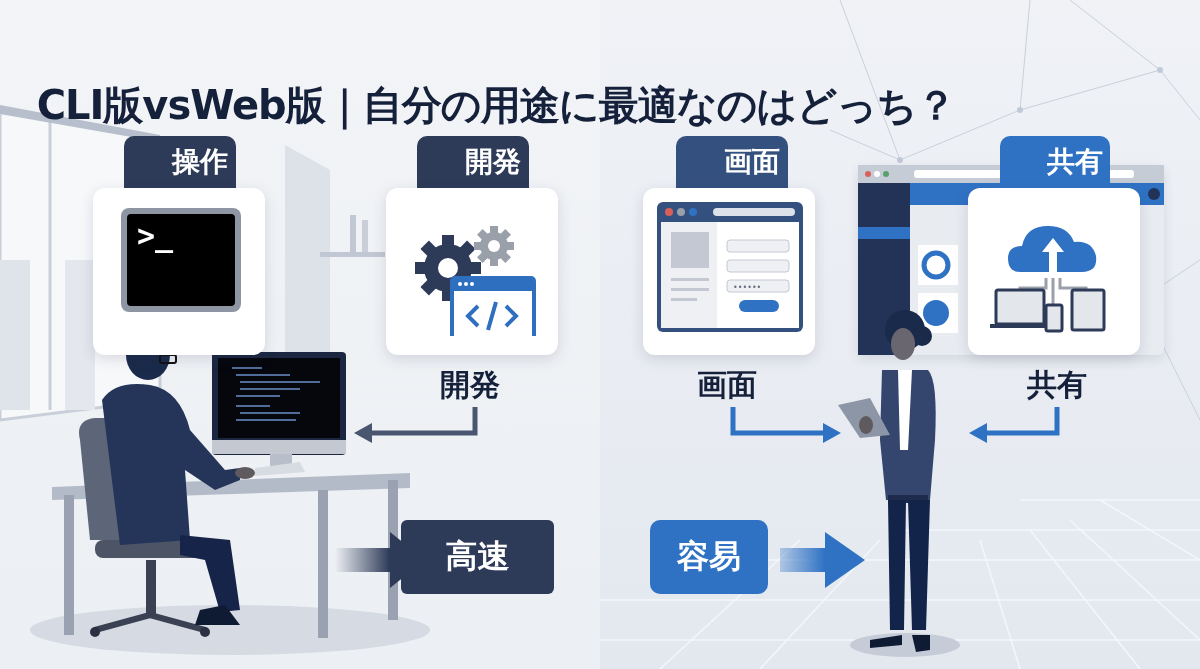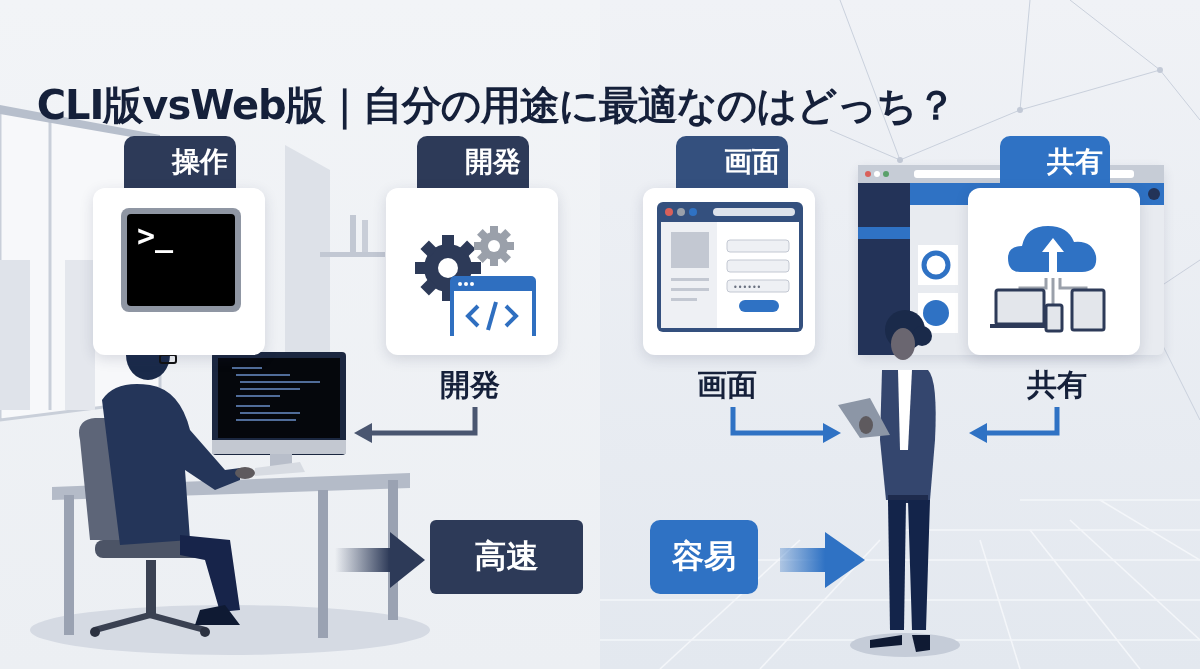--- a/index.html
+++ b/index.html
@@ -173,21 +173,21 @@
 <svg class="abs" style="left:335px;top:530px;" width="90" height="60">
   <defs>
       <linearGradient id="gl" x1="0" x2="1">
         <stop offset="0" stop-color="#2d3a58" stop-opacity="0"></stop>
         <stop offset="1" stop-color="#2d3a58"></stop>
       </linearGradient>
     </defs>
   <rect x="0" y="18" width="55" height="24" fill="url(#gl)"></rect>
   <polygon points="55,2 90,30 55,58" fill="#2d3a58"></polygon>
 </svg>
-<div class="abs pill dark" style="left:430px;top:520px;width:153px;height:74px;border-radius:6px;">高速</div>
+<div class="abs pill dark" style="left:401px;top:520px;width:153px;height:74px;border-radius:6px;">高速</div>
 
 <div class="abs tag navy" style="left:676px;top:136px;width:112px;">画面</div>
 <div class="abs card" style="left:643px;top:188px;width:172px;height:167px;">
   <svg class="abs" style="left:14px;top:14px;" width="146" height="134">
     <rect x="0" y="0" width="146" height="130" rx="6" fill="#34507e"></rect>
     <rect x="4" y="20" width="138" height="106" fill="#fff"></rect>
     <circle cx="12" cy="10" r="4" fill="#d9605a"></circle>
       <circle cx="24" cy="10" r="4" fill="#9aa0aa"></circle>
       <circle cx="36" cy="10" r="4" fill="#2f72c4"></circle>
     <rect x="56" y="6" width="82" height="8" rx="4" fill="#dde2ea"></rect>
@@ -254,21 +254,21 @@
   <polygon points="68,70 82,70 78,150 70,150" fill="#fff"></polygon>
   <rect x="58" y="195" width="40" height="8" fill="#1e2b4d"></rect>
   <path d="M58,200 L76,200 L74,330 L60,330 Z" fill="#13244a"></path>
   <path d="M78,200 L100,200 L96,330 L82,330 Z" fill="#13244a"></path>
   <path d="M40,340 L72,335 L72,345 L40,348 Z" fill="#0f1a33"></path>
   <path d="M82,335 L100,335 L100,350 L86,352 Z" fill="#0f1a33"></path>
   <polygon points="8,105 40,98 60,135 30,138" fill="#8c96a6"></polygon>
   <ellipse cx="36" cy="125" rx="7" ry="9" fill="#5e5a5e"></ellipse>
 </svg>
 
-<div class="abs pill blue" style="left:650px;top:520px;width:108px;height:74px;">容易</div>
+<div class="abs pill blue" style="left:650px;top:520px;width:118px;height:74px;">容易</div>
 <svg class="abs" style="left:780px;top:530px;" width="90" height="60">
   <defs>
       <linearGradient id="gr" x1="0" x2="1">
         <stop offset="0" stop-color="#2f72c4" stop-opacity="0.3"></stop>
         <stop offset="1" stop-color="#2f72c4"></stop>
       </linearGradient>
     </defs>
   <rect x="0" y="18" width="45" height="24" fill="url(#gr)"></rect>
   <polygon points="45,2 85,30 45,58" fill="#2f72c4"></polygon>
 </svg>

